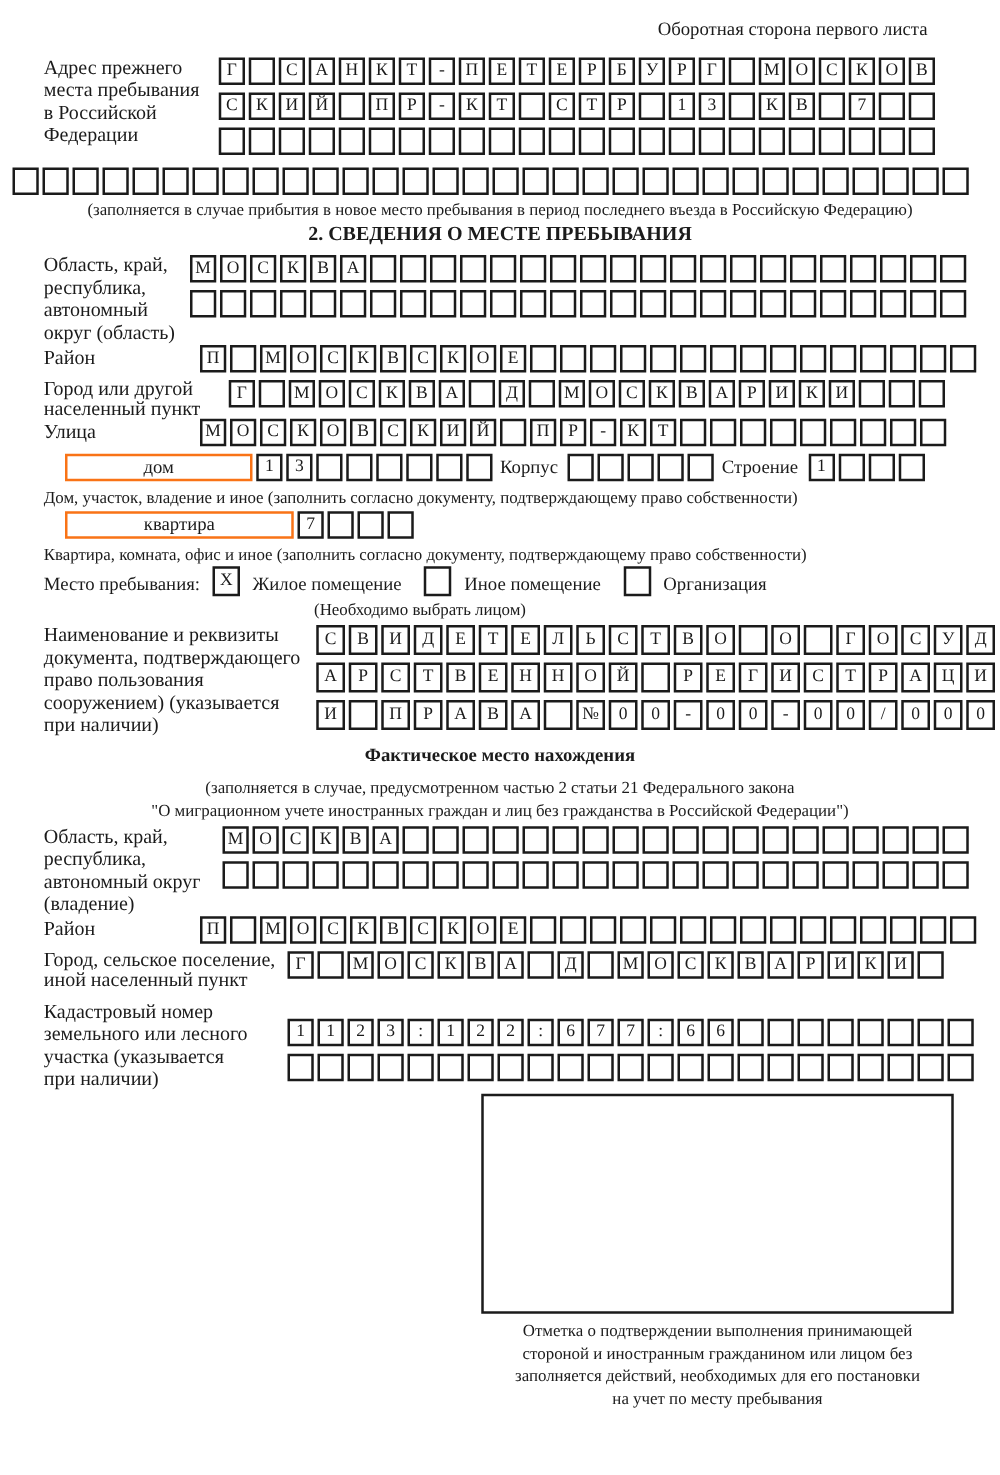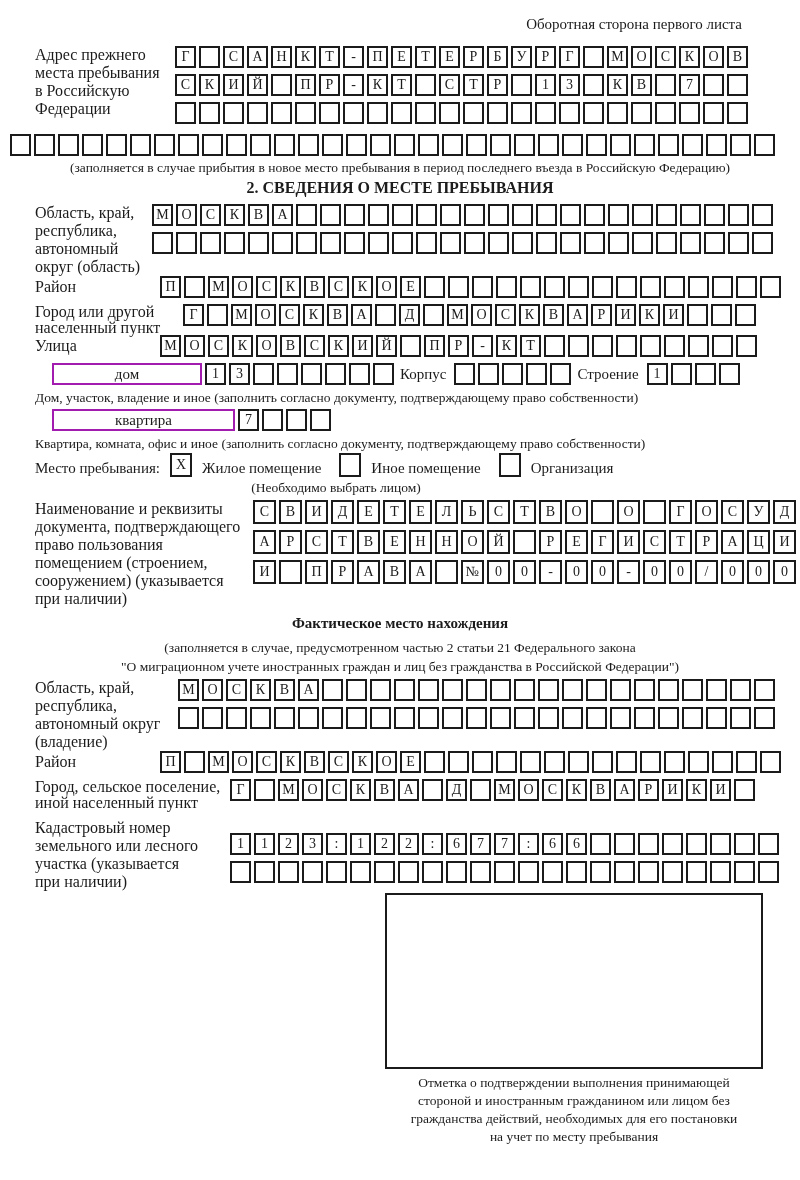--- a/index.html
+++ b/index.html
@@ -31,21 +31,21 @@
   .sec-title{text-align:center;font-weight:bold;font-size:16px;line-height:20px;margin:2px 0 6px 0;}
   .sub-title{text-align:center;font-weight:bold;font-size:15px;line-height:19px;margin:6px 0 6px 0;}
 
   .mb0{margin-bottom:0}.mb2{margin-bottom:2px}.mb3{margin-bottom:3px}
   .mb4{margin-bottom:4px}.mb5{margin-bottom:5px}.mb6{margin-bottom:6px}
   .clamp26{height:26px;overflow:visible;}
   .h40{height:40px;}
 
   .house-row{display:flex;align-items:flex-start;margin:0 0 4px 42px;}
   .bigcell{
-    border:2px solid #a21caf;height:18px;box-sizing:content-box;
+    border:2px solid #f97316;height:18px;box-sizing:content-box;
     display:flex;align-items:center;justify-content:center;
     font-size:15px;flex-shrink:0;margin-right:3px;background:#fff;
   }
   .bw146{width:146px}.bw179{width:179px}
   .inline-lbl{font-size:15px;line-height:22px;margin:0 8px 0 6px;white-space:nowrap;}
 
   .stay-row{display:flex;align-items:flex-end;margin:0 0 2px 25px;font-size:15px;height:22px;}
   .stay-row .opt-lbl{margin:0 18px 0 10px;}
   .stay-row .stay-lbl{margin-right:10px;}
   .cell.cb{width:18px;height:20px;}
@@ -60,21 +60,21 @@
 <body>
 
 <div class="page">
 
   <div class="hdr">Оборотная сторона первого листа</div>
 
   <div class="field">
     <div class="lbl w165">
         <div>Адрес прежнего</div>
         <div>места пребывания</div>
-        <div>в Российскую</div>
+        <div>в Российской</div>
         <div>Федерации</div>
       </div>
     <div class="rows">
       <div class="cellrow">
           <span class="cell">Г</span>
           <span class="cell"></span>
           <span class="cell">С</span>
           <span class="cell">А</span>
           <span class="cell">Н</span>
           <span class="cell">К</span>
@@ -402,21 +402,20 @@
     <span class="cell cb"></span>
     <span class="opt-lbl">Организация</span>
   </div>
   <div class="choose-wrap">(Необходимо выбрать лицом)</div>
 
   <div class="field mb0">
     <div class="lbl w243">
         <div>Наименование и реквизиты</div>
         <div>документа, подтверждающего</div>
         <div>право пользования</div>
-        <div>помещением (строением,</div>
         <div>сооружением) (указывается</div>
         <div>при наличии)</div>
       </div>
     <div class="rows">
       <div class="cellrow big">
           <span class="cell">С</span>
           <span class="cell">В</span>
           <span class="cell">И</span>
           <span class="cell">Д</span>
           <span class="cell">Е</span>
@@ -677,18 +676,18 @@
           <span class="cell"></span>
         </div>
     </div>
   </div>
 
   <div class="mark-wrap">
     <div class="mark-box"></div>
     <div class="mark-caption">
         <div>Отметка о подтверждении выполнения принимающей</div>
         <div>стороной и иностранным гражданином или лицом без</div>
-        <div>гражданства действий, необходимых для его постановки</div>
+        <div>заполняется действий, необходимых для его постановки</div>
         <div>на учет по месту пребывания</div>
       </div>
   </div>
 
 </div>
 
 </body></html>

